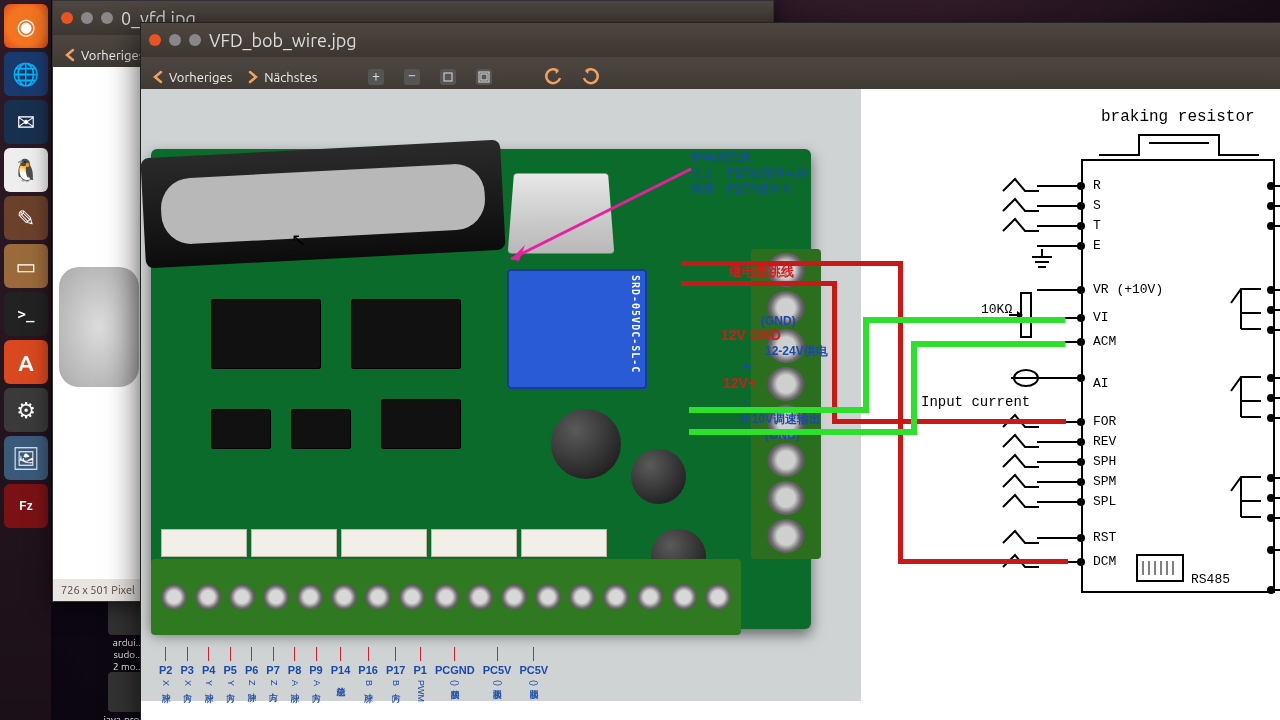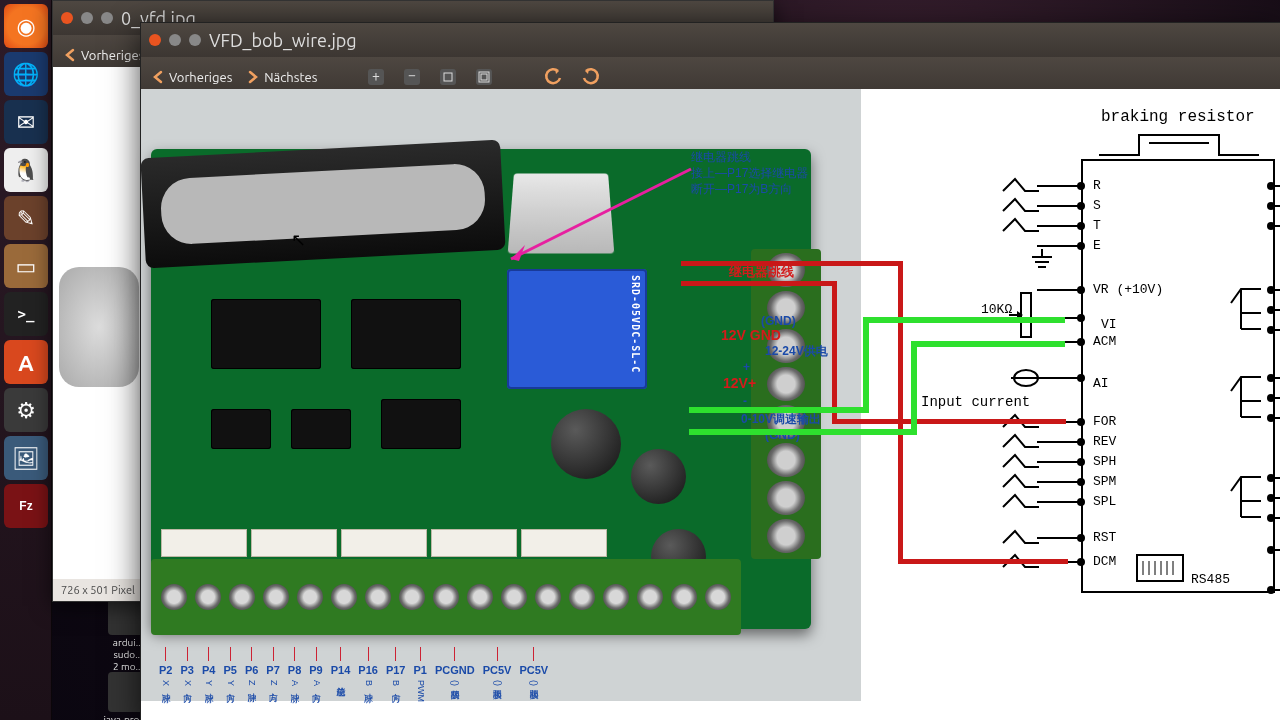--- a/index.html
+++ b/index.html
@@ -368,21 +368,21 @@
             <polyline points="2,14 14,2 24,14 38,14" fill="none" stroke="#000" stroke-width="2"></polyline>
           </svg>
           <div class="lead" style="left: 176px; top: 156px; width: 44px;"></div>
           <div class="node" style="left: 216px; top: 153px;"></div>
           <div class="termlabel" style="left: 232px; top: 150px;">E</div>
           <div class="lead" style="left: 176px; top: 200px; width: 44px;"></div>
           <div class="node" style="left: 216px; top: 197px;"></div>
           <div class="termlabel" style="left: 232px; top: 194px;">VR (+10V)</div>
           <div class="lead" style="left: 176px; top: 228px; width: 44px;"></div>
           <div class="node" style="left: 216px; top: 225px;"></div>
-          <div class="termlabel" style="left: 232px; top: 229px; margin-left: 8px;">VI</div>
+          <div class="termlabel" style="left: 232px; top: 222px;">VI</div>
           <div class="lead" style="left: 176px; top: 252px; width: 44px;"></div>
           <div class="node" style="left: 216px; top: 249px;"></div>
           <div class="termlabel" style="left: 232px; top: 246px;">ACM</div>
           <div class="lead" style="left: 176px; top: 288px; width: 44px;"></div>
           <div class="node" style="left: 216px; top: 285px;"></div>
           <div class="termlabel" style="left: 232px; top: 282px; margin-top: 6px;">AI</div>
           <div class="lead" style="left: 176px; top: 332px; width: 44px;"></div>
           <div class="node" style="left: 216px; top: 329px;"></div>
           <div class="termlabel" style="left: 232px; top: 326px;">FOR</div>
           <svg style="position:absolute;left:140px;top:324px;width:40px;height:16px">

